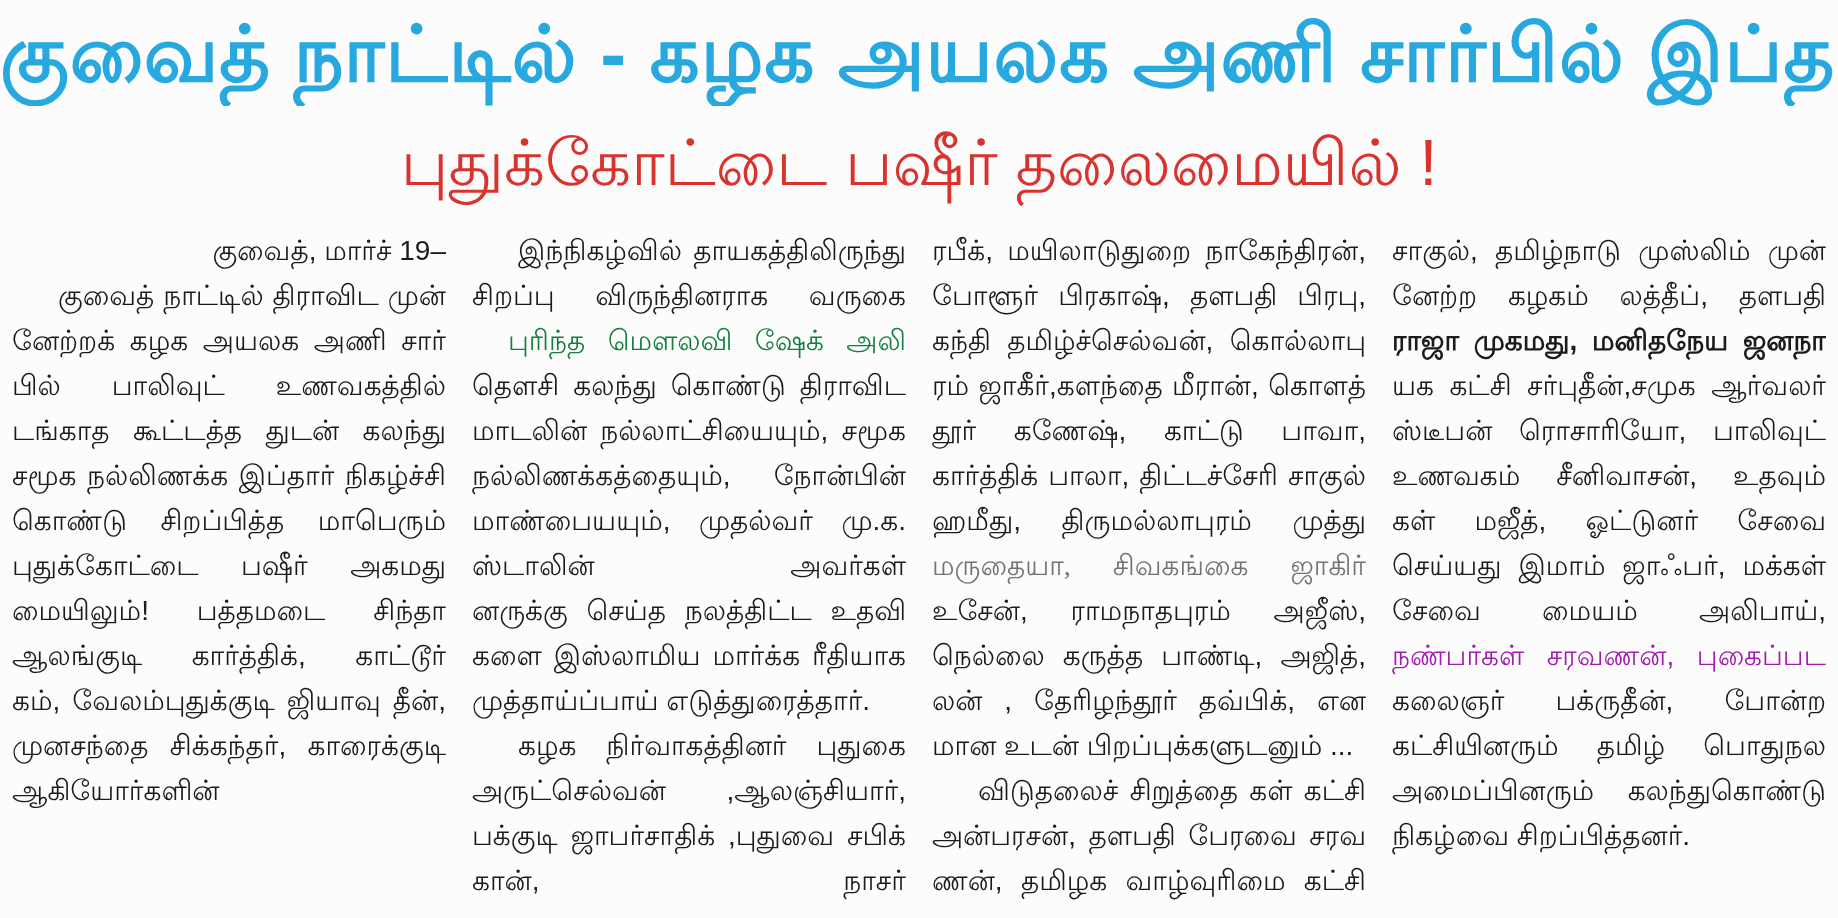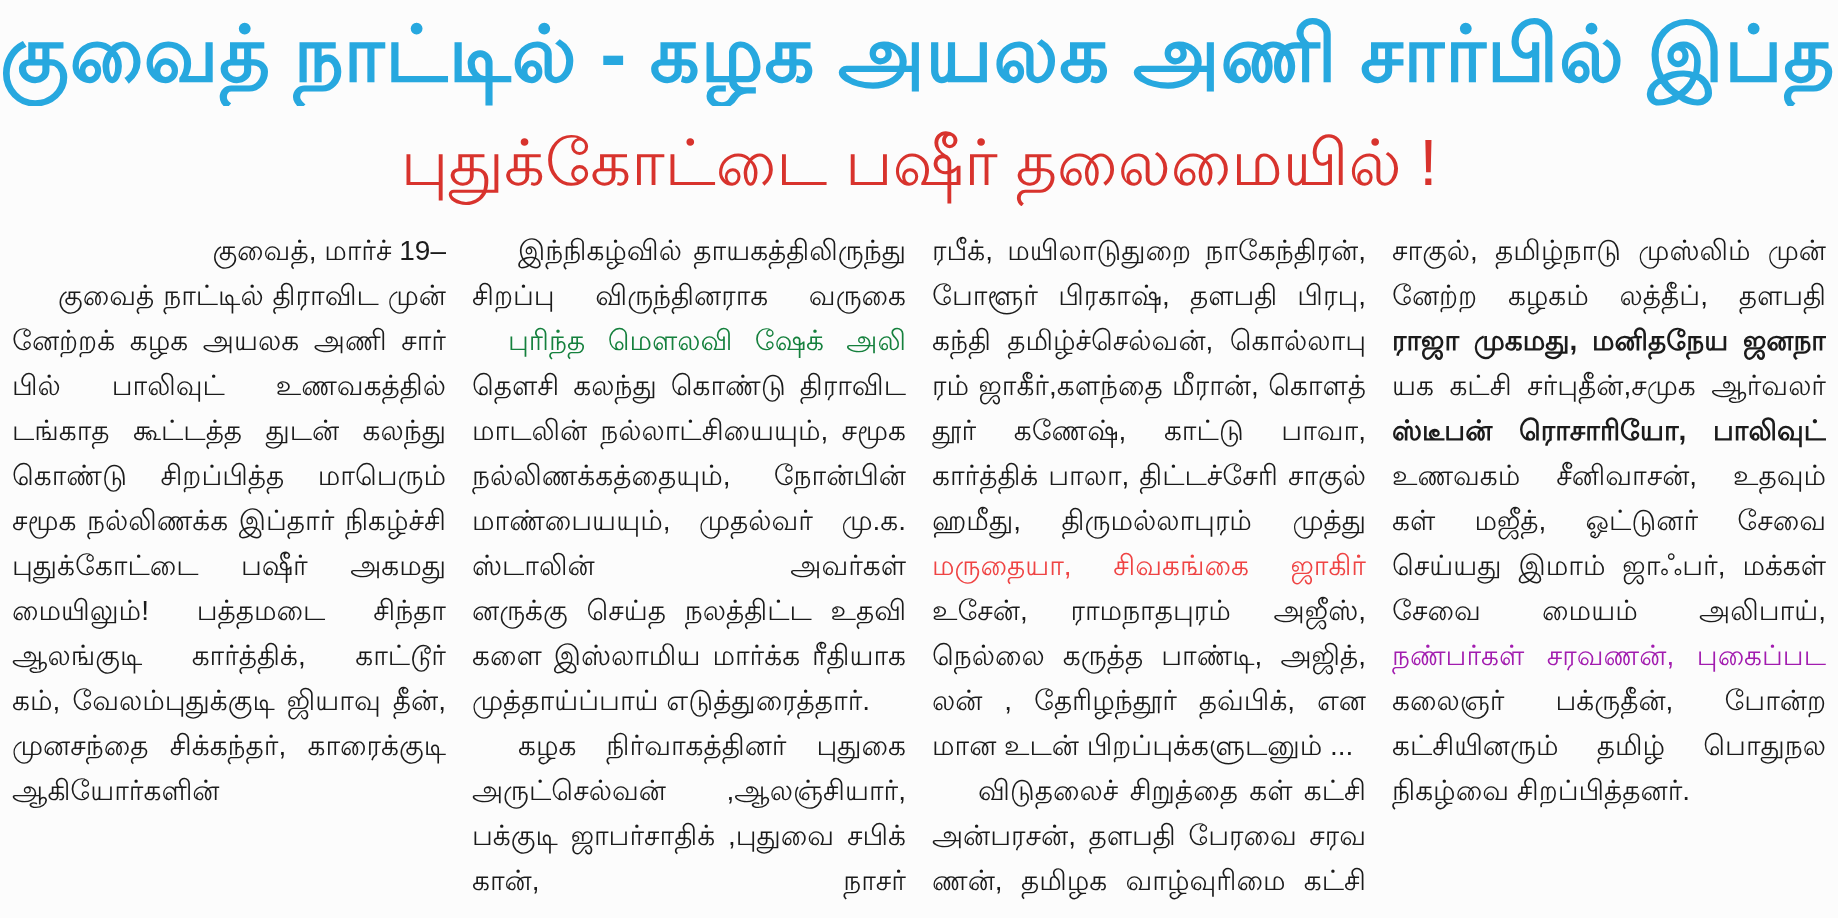--- a/index.html
+++ b/index.html
@@ -84,22 +84,22 @@
 
   <h2 class="subheadline" style="color: rgb(216, 51, 45);">புதுக்கோட்டை பஷீர் தலைமையில் !</h2>
 
   <div class="article-body">
     <div class="article-column">
         <div class="line r" style="color: rgb(27, 27, 27);">குவைத், மார்ச் 19–</div>
         <div class="line ij" style="color: rgb(27, 27, 27);">குவைத் நாட்டில் திராவிட முன்</div>
         <div class="line j" style="color: rgb(27, 27, 27);">னேற்றக் கழக அயலக அணி சார்</div>
         <div class="line j" style="color: rgb(27, 27, 27);">பில் பாலிவுட் உணவகத்தில் கட்டுக்க</div>
         <div class="line j" style="color: rgb(27, 27, 27);">டங்காத கூட்டத்த துடன் கலந்து</div>
+        <div class="line j" style="color: rgb(27, 27, 27);">சமூக நல்லிணக்க இப்தார் நிகழ்ச்சி</div>
         <div class="line j" style="color: rgb(27, 27, 27);">கொண்டு சிறப்பித்த மாபெரும்</div>
-        <div class="line j" style="color: rgb(27, 27, 27);">சமூக நல்லிணக்க இப்தார் நிகழ்ச்சி</div>
         <div class="line j" style="color: rgb(27, 27, 27);">புதுக்கோட்டை பஷீர் அகமது தலை</div>
         <div class="line j" style="color: rgb(27, 27, 27);">மையிலும்! பத்தமடை சிந்தா பக்கீர்,</div>
         <div class="line j" style="color: rgb(27, 27, 27);">ஆலங்குடி கார்த்திக், காட்டூர் ஆறுமு</div>
         <div class="line j" style="color: rgb(27, 27, 27);">கம், வேலம்புதுக்குடி ஜியாவு தீன்,</div>
         <div class="line j" style="color: rgb(27, 27, 27);">முனசந்தை சிக்கந்தர், காரைக்குடி</div>
         <div class="line j" style="color: rgb(27, 27, 27);">ஆகியோர்களின் முன்னிலையிலும்</div>
       </div>
     <div class="article-column">
         <div class="line ij" style="color: rgb(27, 27, 27);">இந்நிகழ்வில் தாயகத்திலிருந்து</div>
         <div class="line j" style="color: rgb(27, 27, 27);">சிறப்பு விருந்தினராக வருகை</div>
@@ -118,39 +118,40 @@
         <div class="line j" style="color: rgb(27, 27, 27);">கான், நாசர் சலாவுதீன்,பேராவூரணி</div>
       </div>
     <div class="article-column">
         <div class="line j" style="color: rgb(27, 27, 27);">ரபீக், மயிலாடுதுறை நாகேந்திரன்,</div>
         <div class="line j" style="color: rgb(27, 27, 27);">போளூர் பிரகாஷ், தளபதி பிரபு, சக்</div>
         <div class="line j" style="color: rgb(27, 27, 27);">கந்தி தமிழ்ச்செல்வன், கொல்லாபு</div>
         <div class="line j" style="color: rgb(27, 27, 27);">ரம் ஜாகீர்,களந்தை மீரான், கொளத்</div>
         <div class="line j" style="color: rgb(27, 27, 27);">தூர் கணேஷ், காட்டு பாவா,</div>
         <div class="line j" style="color: rgb(27, 27, 27);">கார்த்திக் பாலா, திட்டச்சேரி சாகுல்</div>
         <div class="line j" style="color: rgb(27, 27, 27);">ஹமீது, திருமல்லாபுரம் முத்து</div>
-        <div class="line j" style="color: #ef4444;">மருதையா, சிவகங்கை ஜாகிர்</div>
+        <div class="line j" style="color: #737373; font-family: Liberation Serif, serif;">மருதையா, சிவகங்கை ஜாகிர்</div>
         <div class="line j" style="color: rgb(27, 27, 27);">உசேன், ராமநாதபுரம் அஜீஸ்,</div>
         <div class="line j" style="color: rgb(27, 27, 27);">நெல்லை கருத்த பாண்டி, அஜித், கபி</div>
         <div class="line j" style="color: rgb(27, 27, 27);">லன் , தேரிழந்தூர் தவ்பிக், என ஏராள</div>
         <div class="line l" style="color: rgb(27, 27, 27);">மான உடன் பிறப்புக்களுடனும் ...</div>
         <div class="line ij" style="color: rgb(27, 27, 27);">விடுதலைச் சிறுத்தை கள் கட்சி</div>
         <div class="line j" style="color: rgb(27, 27, 27);">அன்பரசன், தளபதி பேரவை சரவ</div>
         <div class="line j" style="color: rgb(27, 27, 27);">ணன், தமிழக வாழ்வுரிமை கட்சி</div>
       </div>
     <div class="article-column">
         <div class="line j" style="color: rgb(27, 27, 27);">சாகுல், தமிழ்நாடு முஸ்லிம் முன்</div>
         <div class="line j" style="color: rgb(27, 27, 27);">னேற்ற கழகம் லத்தீப், தளபதி பேரவை</div>
         <div class="line j" style="color: rgb(27, 27, 27); font-weight: bold;">ராஜா முகமது, மனிதநேய ஜனநா</div>
         <div class="line j" style="color: rgb(27, 27, 27);">யக கட்சி சர்புதீன்,சமுக ஆர்வலர்</div>
-        <div class="line j" style="color: rgb(27, 27, 27); font-weight: bold;">ஸ்டீபன் ரொசாரியோ, பாலிவுட்</div>
+        <div class="line j" style="color: rgb(27, 27, 27);">ஸ்டீபன் ரொசாரியோ, பாலிவுட்</div>
         <div class="line j" style="color: rgb(27, 27, 27);">உணவகம் சீனிவாசன், உதவும் கரங்</div>
         <div class="line j" style="color: rgb(27, 27, 27);">கள் மஜீத், ஓட்டுனர் சேவை மையம்</div>
         <div class="line j" style="color: rgb(27, 27, 27);">செய்யது இமாம் ஜாஃபர், மக்கள்</div>
         <div class="line j" style="color: rgb(27, 27, 27);">சேவை மையம் அலிபாய், கலகலப்பு</div>
         <div class="line j" style="color: #a21caf;">நண்பர்கள் சரவணன், புகைப்பட</div>
         <div class="line j" style="color: rgb(27, 27, 27);">கலைஞர் பக்ருதீன், போன்ற கூட்டணி</div>
         <div class="line j" style="color: rgb(27, 27, 27);">கட்சியினரும் தமிழ் பொதுநல சேவை</div>
+        <div class="line j" style="color: rgb(27, 27, 27);">அமைப்பினரும் கலந்துகொண்டு</div>
         <div class="line l" style="color: rgb(27, 27, 27);">நிகழ்வை சிறப்பித்தனர்.</div>
       </div>
   </div>
 
 </div>
 
 </body></html>

